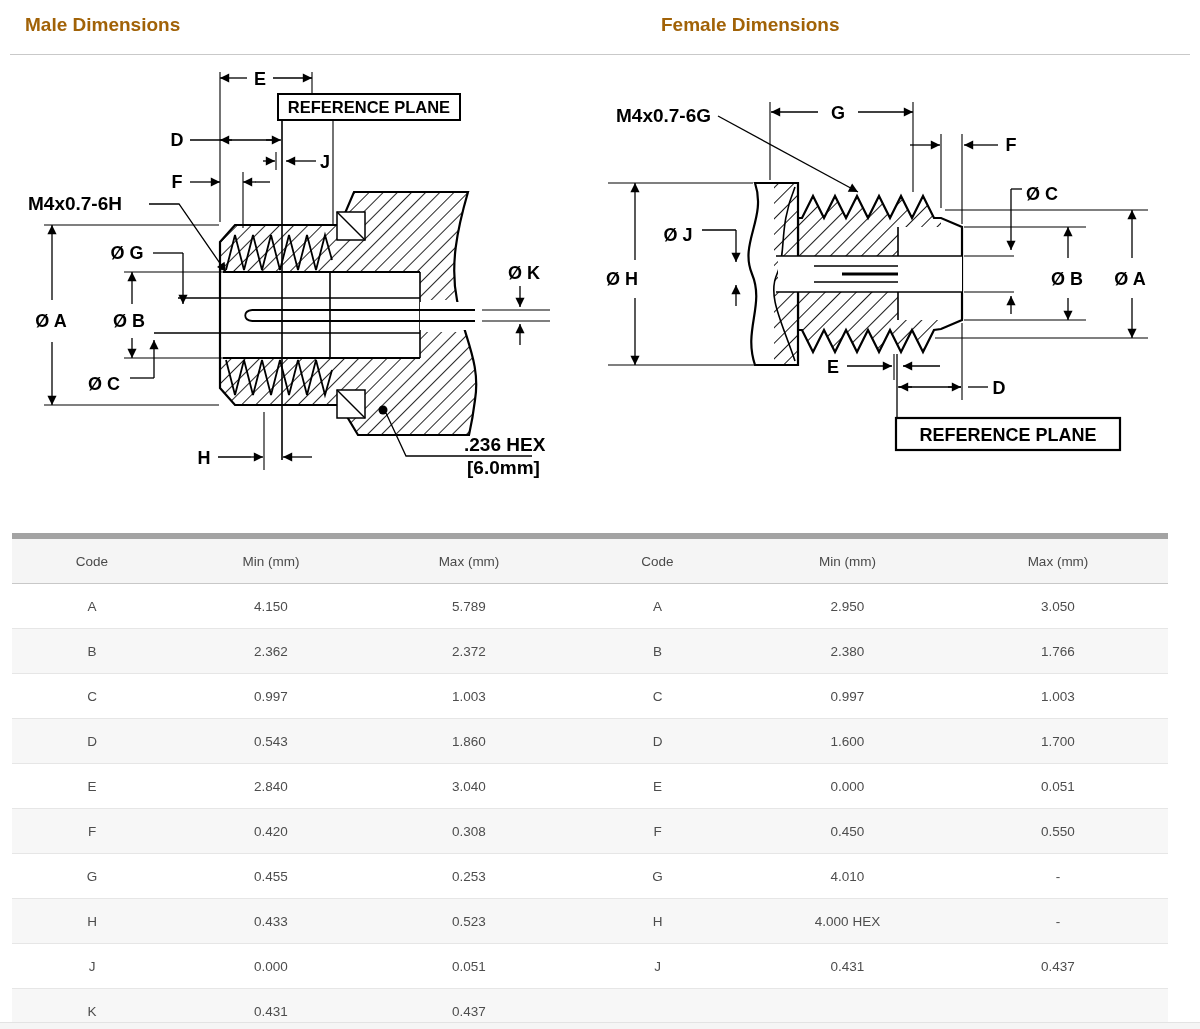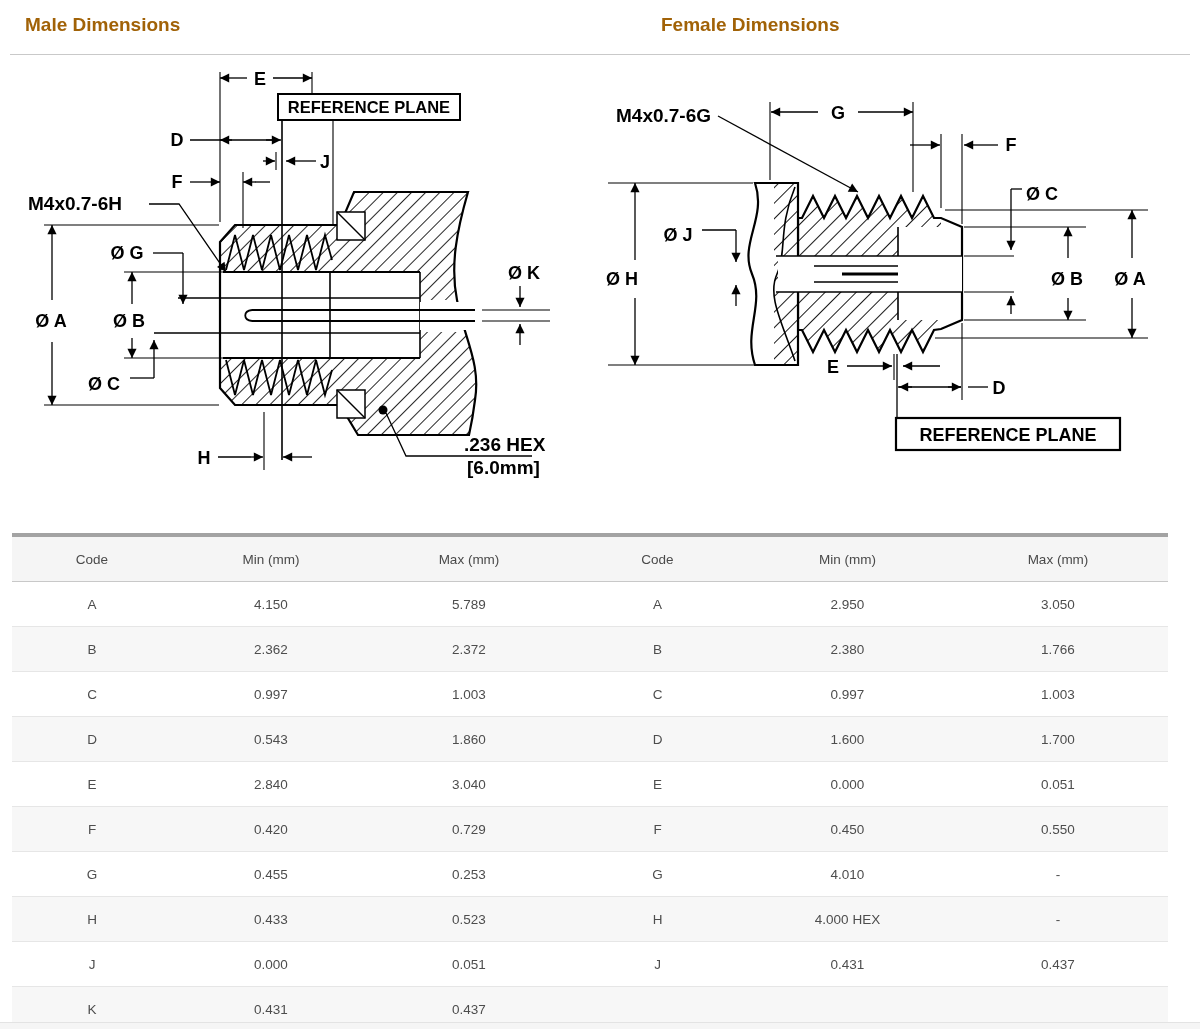--- a/index.html
+++ b/index.html
@@ -15,21 +15,21 @@
   .dimtxt{font:bold 18px "Liberation Sans",sans-serif;}
   .bigtxt{font:bold 19px "Liberation Sans",sans-serif;}
   .boxtxt{font:bold 16.5px "Liberation Sans",sans-serif;}
   .dl{stroke:#000;stroke-width:1.3;fill:none;}
   .ext{stroke:#000;stroke-width:1.1;fill:none;}
   .thin{stroke:#000;stroke-width:1.6;fill:none;}
   .med{stroke:#000;stroke-width:1.8;fill:none;}
   .out{stroke:#000;stroke-width:2.2;fill:#fff;}
   .wht{fill:#fff;stroke:none;}
   #spec-table{position:absolute;left:12px;top:533px;width:1156px;border-collapse:collapse;table-layout:fixed;font-size:13.5px;color:#4d4d4d;}
-  #spec-table thead td{height:42px;background:#f5f5f5;color:#4a4a4a;border-top:4px solid #a3a3a3;border-bottom:1px solid #c8c8c8;text-align:center;}
+  #spec-table thead td{height:42px;background:#f5f5f5;color:#4a4a4a;border-top:6px solid #a3a3a3;border-bottom:1px solid #c8c8c8;text-align:center;}
   #spec-table tbody td{height:42px;border-bottom:1px solid #e6e6e6;text-align:center;}
   #spec-table tbody tr.alt td{background:#f7f7f7;}
   #spec-table tbody tr:last-child td{border-bottom:1px solid #d5d5d5;}
   .footer-band{position:absolute;left:0;top:1022px;width:1200px;height:7px;background:#f5f5f5;border-top:1px solid #e3e3e3;}
 </style>
 </head>
 <body>
 
 <div id="canvas">
 
@@ -322,21 +322,21 @@
           <td>E</td>
           <td>2.840</td>
           <td>3.040</td>
           <td>E</td>
           <td>0.000</td>
           <td>0.051</td>
         </tr>
         <tr class="alt">
           <td>F</td>
           <td>0.420</td>
-          <td>0.729</td>
+          <td>0.308</td>
           <td>F</td>
           <td>0.450</td>
           <td>0.550</td>
         </tr>
         <tr>
           <td>G</td>
           <td>0.455</td>
           <td>0.253</td>
           <td>G</td>
           <td>4.010</td>

